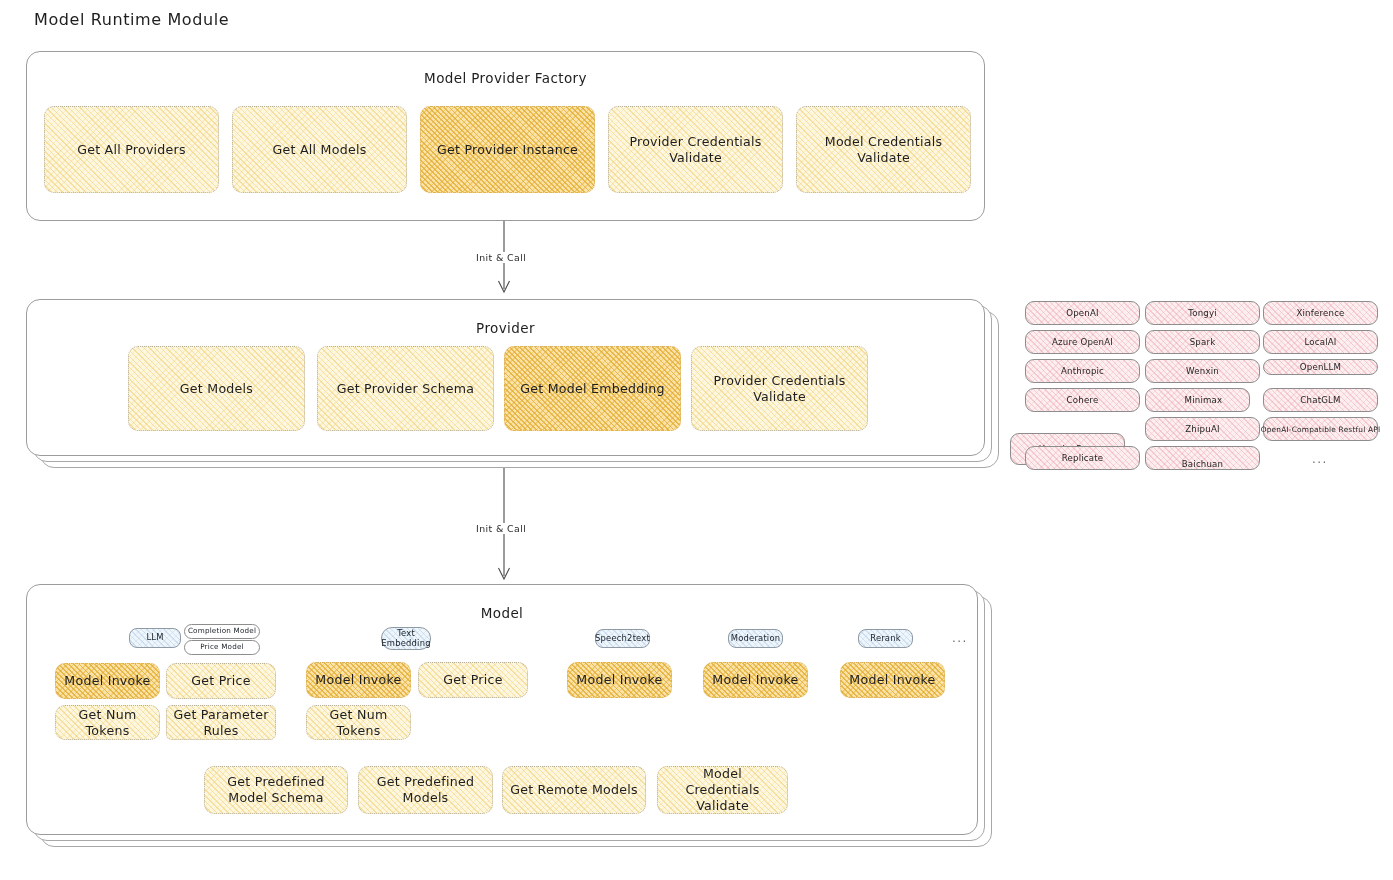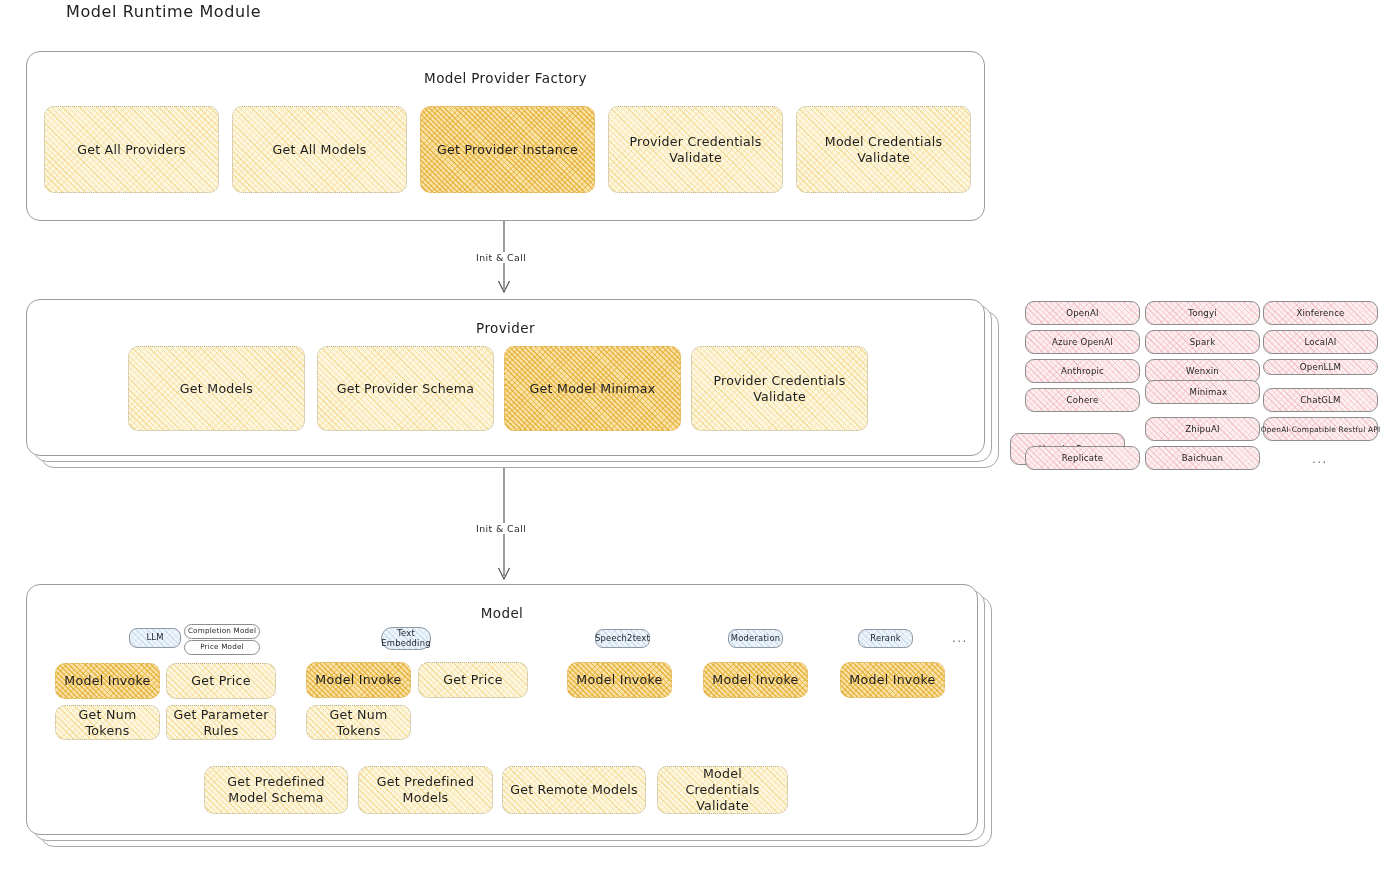--- a/index.html
+++ b/index.html
@@ -13,27 +13,26 @@
   }
   #stage {
     position: relative;
     width: 1393px; height: 880px;
     background: #ffffff;
   }
 
   
   .page-title {
     position: absolute;
-    left: 34px; top: 2px;
+    left: 34px; top: 10px;
     font-size: 16px;
     color: #1e1e1e;
     letter-spacing: .6px;
     font-family: "DejaVu Sans", sans-serif;
     font-weight: 400;
-    margin-left: 32px;
   }
 
   
   .card {
     position: absolute;
     background: #ffffff;
     border: 1.1px solid #9c9c9c;
     border-radius: 14px;
   }
   .card-stack-l1, .card-stack-l2 {
@@ -177,21 +176,21 @@
     <div class="card-title" style="top:20px;">Provider</div>
   </div>
 
   <div class="fbox" style="left:128px; top:346px; width:177px; height:85px;">
     <span class="lbl">Get Models</span>
   </div>
   <div class="fbox" style="left:317px; top:346px; width:177px; height:85px;">
     <span class="lbl">Get Provider Schema</span>
   </div>
   <div class="fbox hl" style="left:504px; top:346px; width:177px; height:85px;">
-    <span class="lbl">Get Model Minimax</span>
+    <span class="lbl">Get Model Embedding</span>
   </div>
   <div class="fbox" style="left:691px; top:346px; width:177px; height:85px;">
     <span class="lbl">Provider Credentials Validate</span>
   </div>
 
   <div class="pchip" style="left:1025px; top:301px; width:115px; height:24px;">
       <span>OpenAI</span>
     </div>
   <div class="pchip" style="left:1025px; top:330px; width:115px; height:24px;">
       <span>Azure OpenAI</span>
@@ -211,27 +210,27 @@
 
   <div class="pchip" style="left:1145px; top:301px; width:115px; height:24px;">
       <span>Tongyi</span>
     </div>
   <div class="pchip" style="left:1145px; top:330px; width:115px; height:24px;">
       <span>Spark</span>
     </div>
   <div class="pchip" style="left:1145px; top:359px; width:115px; height:24px;">
       <span>Wenxin</span>
     </div>
-  <div class="pchip" style="left:1145px; top:380px; width:115px; height:24px;padding-left:12px;">
+  <div class="pchip" style="left:1145px; top:388px; width:105px; height:24px;padding-left:12px;">
       <span>Minimax</span>
     </div>
   <div class="pchip" style="left:1145px; top:417px; width:115px; height:24px;">
       <span>ZhipuAI</span>
     </div>
-  <div class="pchip" style="left:1145px; top:446px; width:115px; height:24px;">
+  <div class="pchip" style="left:1145px; top:446px; width:115px; height:24px;align-items:flex-end;">
       <span>Baichuan</span>
     </div>
 
   <div class="pchip" style="left:1263px; top:301px; width:115px; height:24px;">
       <span>Xinference</span>
     </div>
   <div class="pchip" style="left:1263px; top:330px; width:115px; height:24px;">
       <span>LocalAI</span>
     </div>
   <div class="pchip" style="left:1263px; top:359px; width:115px; height:16px;">

